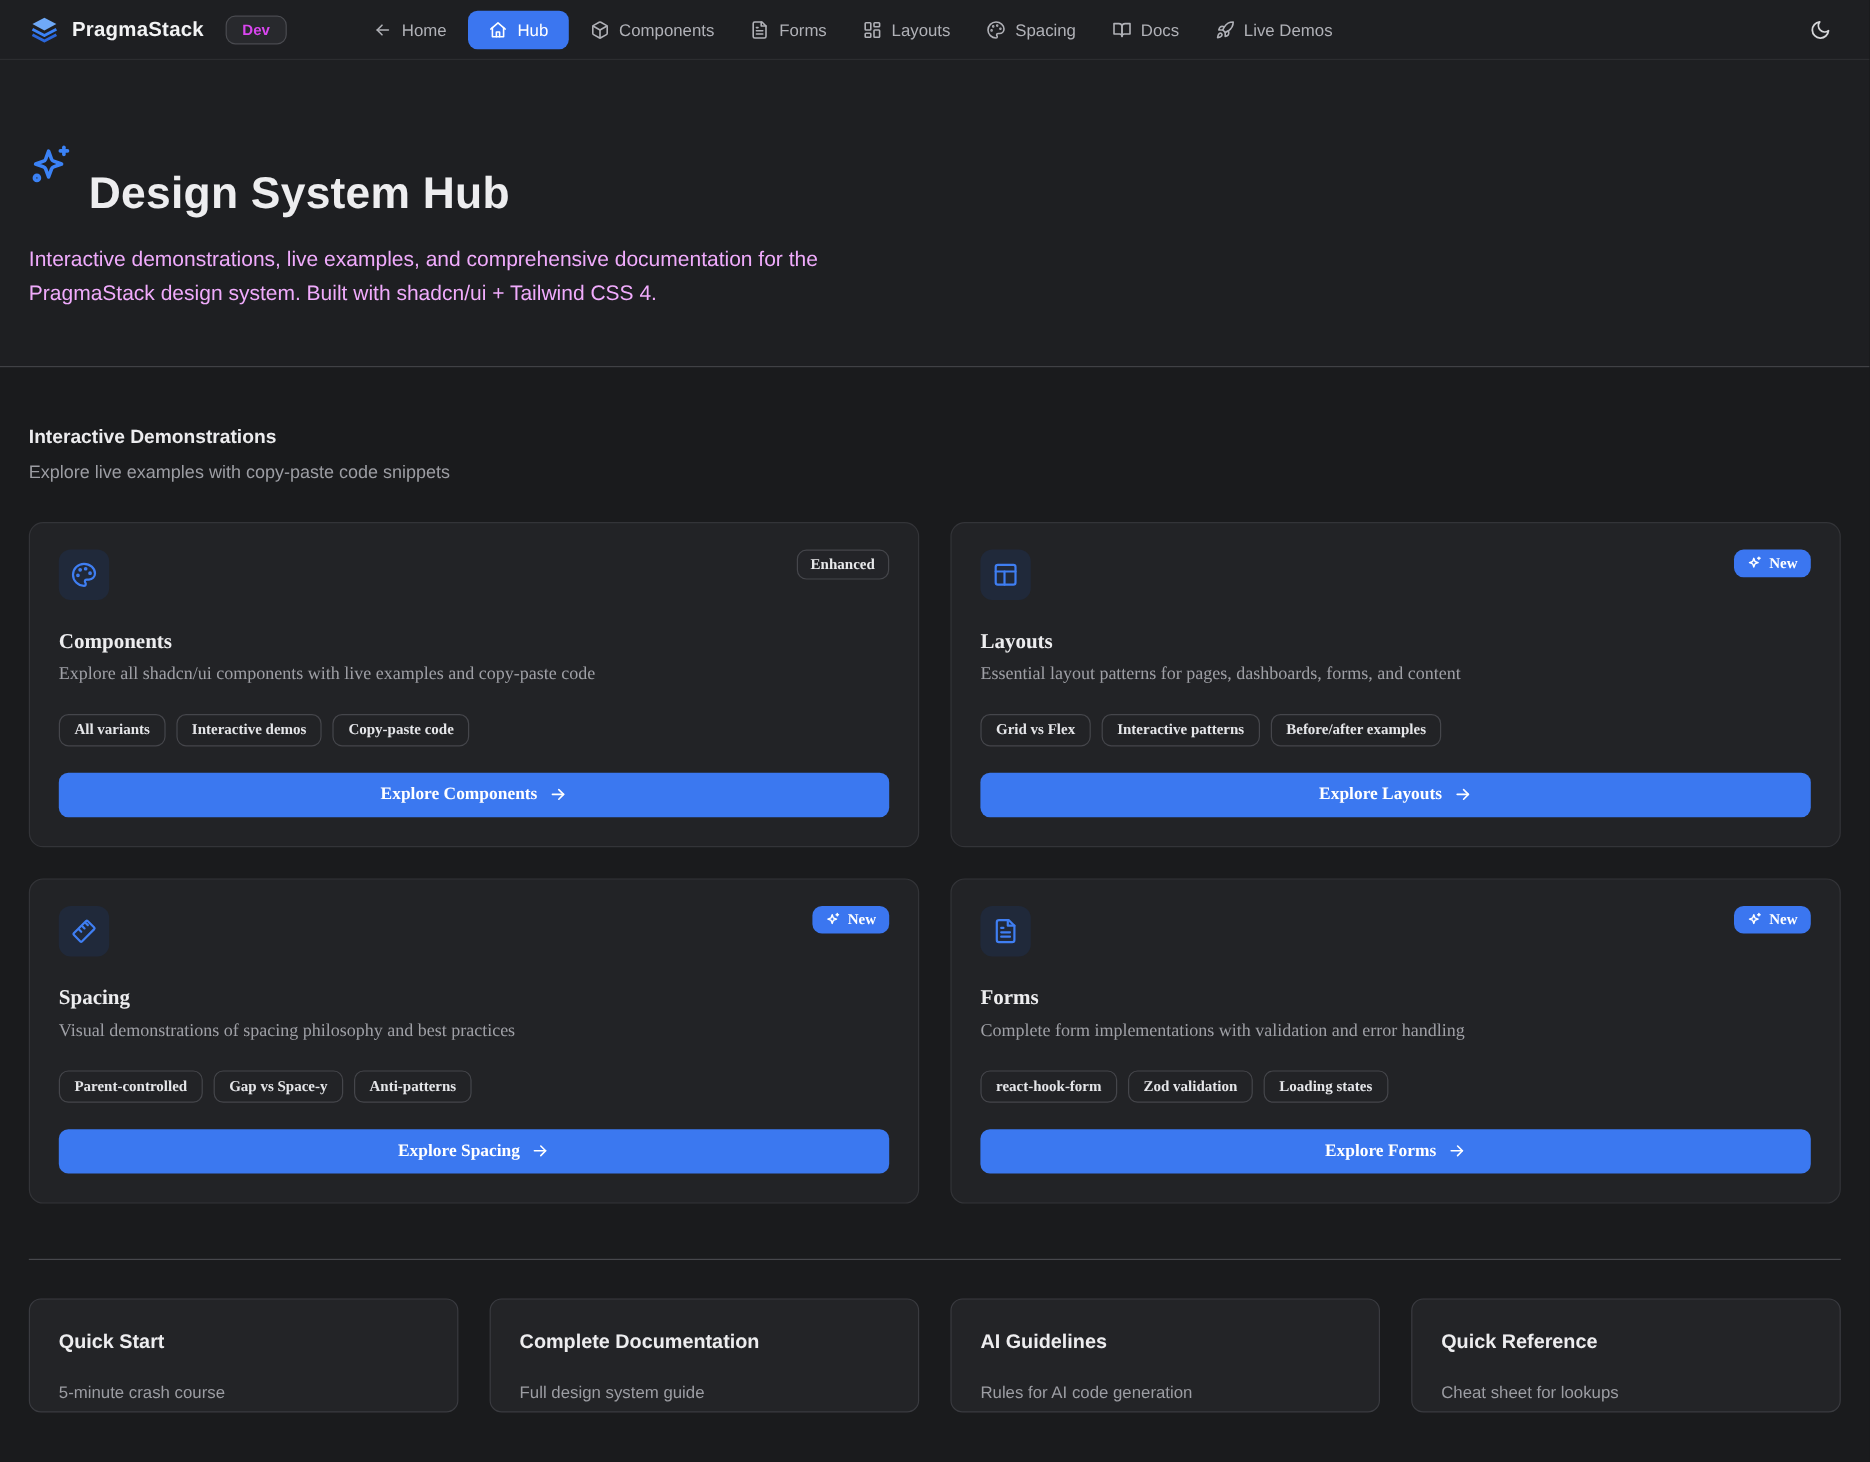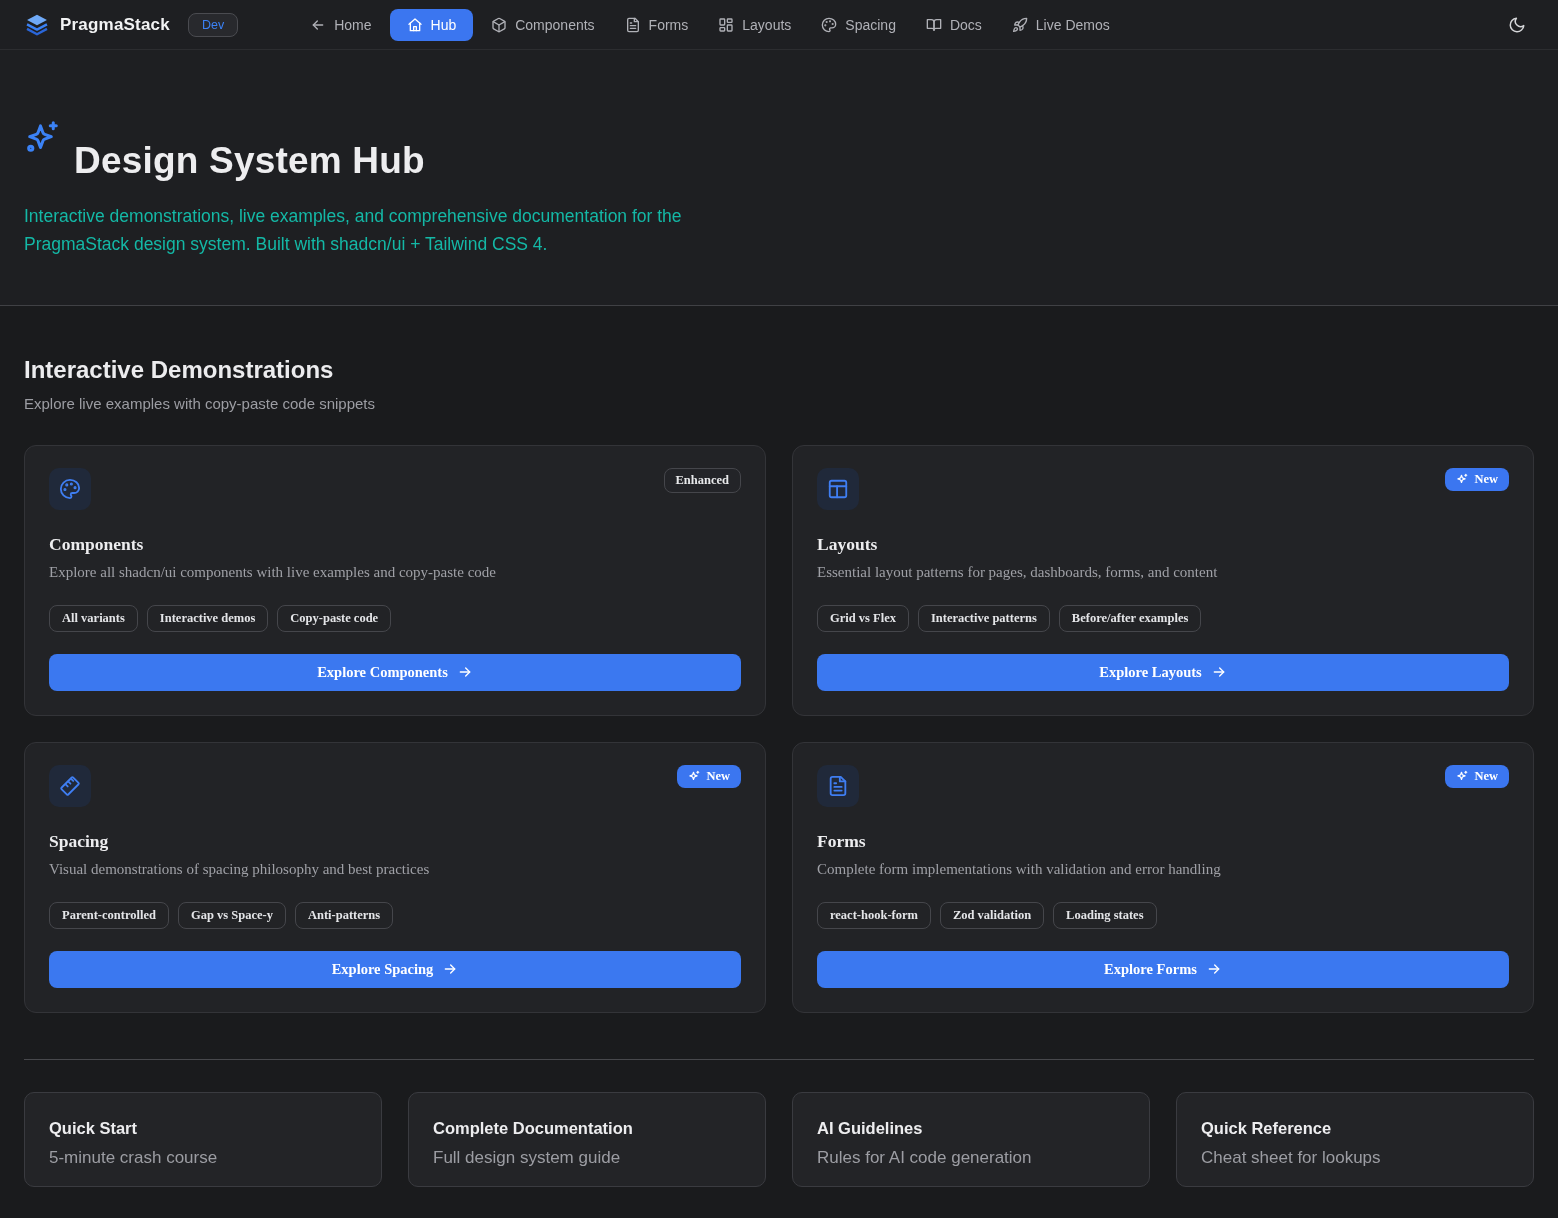--- a/index.html
+++ b/index.html
@@ -20,23 +20,23 @@
     display: flex;
     align-items: center;
     padding: 0 24px;
   }
   .brand-group { display: flex; align-items: center; gap: 10px; }
   .brand-name { font-size: 17px; font-weight: bold; color: #f2f3f4; letter-spacing: .2px; }
   .dev-badge {
     margin-left: 8px;
     border: 1px solid #4a4b50;
     background: #28292d;
-    color: #3b82f6;
+    color: #d946ef;
     font-size: 12.5px;
-    font-weight: normal;
+    font-weight: bold;
     padding: 4px 13px;
     border-radius: 8px;
   }
   .nav-menu { display: flex; align-items: center; gap: 6px; margin-left: 60px; }
   .nav-item {
     display: flex; align-items: center; gap: 8px;
     color: #b0b1b7;
     font-size: 14px;
     padding: 8px 12px;
     border-radius: 8px;
@@ -60,27 +60,27 @@
     background: #1e1f22;
     border-bottom: 1px solid #404145;
     padding: 42px 24px 46px 24px;
   }
   .hero-title-row { display: flex; align-items: center; gap: 14px; }
   .hero-title { font-size: 37px; font-weight: bold; color: #ededef; letter-spacing: .2px; margin-top: 48px; }
   .hero-sub {
     margin-top: 20px;
     font-size: 17.5px;
     line-height: 1.62;
-    color: #14b8a6;
+    color: #f0abfc;
     max-width: 745px;
   }
 
   
   .main { padding: 0 24px; }
-  .section-head h2 { font-size: 24px; font-weight: bold; color: #ececee; }
+  .section-head h2 { font-size: 16px; font-weight: bold; color: #ececee; }
   .section-sub { margin-top: 11px; font-size: 15px; color: #9c9da3; }
   .demos-head { padding-top: 50px; }
 
   .demo-grid {
     margin-top: 33px;
     display: grid;
     grid-template-columns: 1fr 1fr;
     gap: 26px;
   }
   .demo-card {
@@ -155,21 +155,21 @@
   }
   .doc-card {
     background: #232427;
     border: 1px solid #3a3b40;
     border-radius: 10px;
     padding: 26px 24px;
     height: 95px;
     cursor: pointer;
   }
   .doc-title { font-size: 16.5px; font-weight: bold; color: #ededef; }
-  .doc-desc { margin-top: 10px; font-size: 17px; color: #9c9da3; }
+  .doc-desc { margin-top: 24px; font-size: 14px; color: #9c9da3; }
 </style>
 </head>
 <body>
 
 <header class="navbar">
   <div class="brand-group">
     <span>
       <svg width="26" height="26" viewBox="0 0 24 24">
         <path d="M12 2.5 2.8 7.4 12 12.3l9.2-4.9Z" fill="#6fa9f7"></path>
         <path d="M2.8 11.4 12 16.3l9.2-4.9" fill="none" stroke="#3b82f6" stroke-width="2.2" stroke-linejoin="round"></path>

